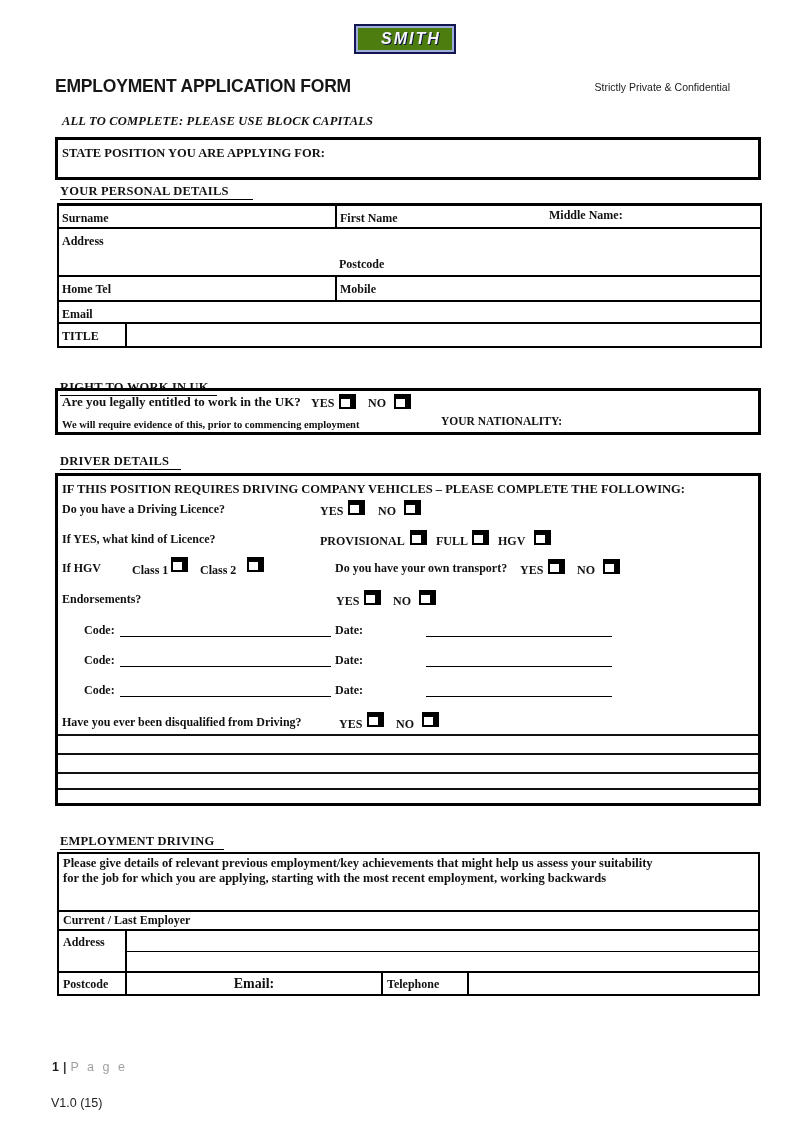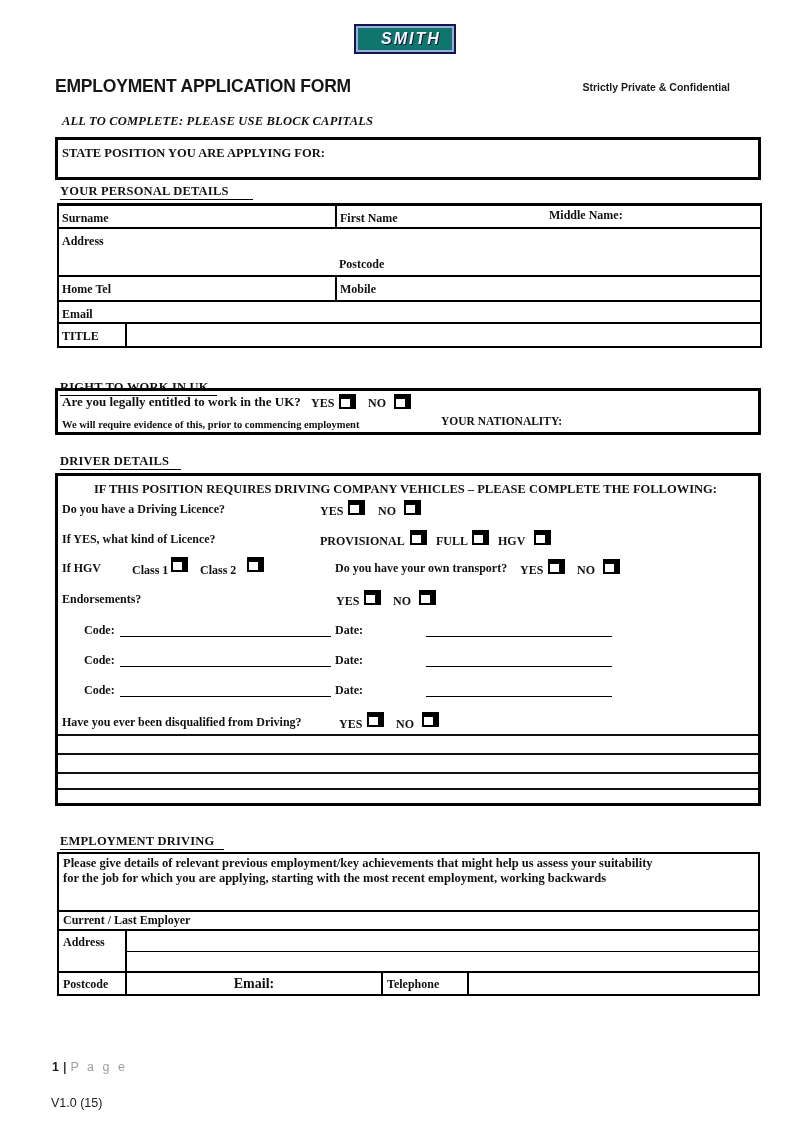--- a/index.html
+++ b/index.html
@@ -8,36 +8,36 @@
     width: 810px; height: 1138px;
     font-family: "Liberation Serif", serif;
     color: #111;
   }
   .page { position: relative; width: 810px; height: 1138px; background: #fff; overflow: hidden; }
 
   
   .logo {
     position: absolute; top: 24px; left: 50%; transform: translateX(-50%);
     width: 102px; height: 30px;
-    background: #0f766e;
+    background: #4d7c0f;
     border: 2px solid #12174f;
     box-shadow: inset 0 0 0 2px #9fadda;
     display: flex; align-items: center; justify-content: center; padding-left: 12px;
   }
   .logo span {
     color: #f4f6fb; font-family: "Liberation Sans", sans-serif;
     font-weight: bold; font-style: italic; font-size: 16px; letter-spacing: 2px;
     text-shadow: 1px 1px 0 #10143e;
   }
 
   
   .title { position: absolute; top: 76px; left: 55px; font-family: "Liberation Sans", sans-serif;
     font-weight: bold; font-size: 17.5px; letter-spacing: -0.2px; color: #161616; }
   .conf  { position: absolute; top: 81px; right: 80px; font-family: "Liberation Sans", sans-serif;
-    font-weight: bold; font-size: 10.5px; color: #1b1b1b; }
+    font-weight: normal; font-size: 10.5px; color: #1b1b1b; }
   .instruction { position: absolute; top: 114px; left: 62px;
     font-weight: bold; font-style: italic; font-size: 12.5px; letter-spacing: 0.2px; }
 
   
   .sechead { position: absolute; font-weight: bold; font-size: 12.5px;
     border-bottom: 1.5px solid #000; padding-right: 24px; letter-spacing: 0.2px; }
   .lbl { font-weight: bold; font-size: 12px; text-align: right; }
   .cbx { display: inline-block; position: absolute; width: 17px; height: 15px;
     background: #fff; border-style: solid; border-color: #000; border-width: 5px 6px 2px 2px; }
 
@@ -178,21 +178,21 @@
     <div class="rtw-l2">
       <span class="ev">We will require evidence of this, prior to commencing employment</span>
       <span class="nat">YOUR NATIONALITY:</span>
       <span style="position:absolute; left:485px; right:0; top:1px; height:14px;"></span>
     </div>
   </div>
 
   <div class="sechead" style="top:454px; left:60px; padding-right:12px;">DRIVER DETAILS</div>
   <div class="drv-box">
     <div class="drow" style="top:6px;">
-      <span class="q" style="left:4px; font-size:12.5px;margin-left:32px;">IF THIS POSITION  REQUIRES DRIVING COMPANY VEHICLES  – PLEASE COMPLETE THE FOLLOWING:</span>
+      <span class="q" style="left:4px; font-size:12.5px;">IF THIS POSITION  REQUIRES DRIVING COMPANY VEHICLES  – PLEASE COMPLETE THE FOLLOWING:</span>
     </div>
 
     <div class="drow" style="top:26px;">
       <span class="q" style="left:4px;">Do you  have a Driving Licence?</span>
       <span class="optlbl" style="left:262px; top:2px;">YES</span>
       <span class="cbx" style="left:290px; top:-2px;"></span>
       <span class="optlbl" style="left:320px; top:2px;">NO</span>
       <span class="cbx" style="left:346px; top:-2px;"></span>
     </div>
 

